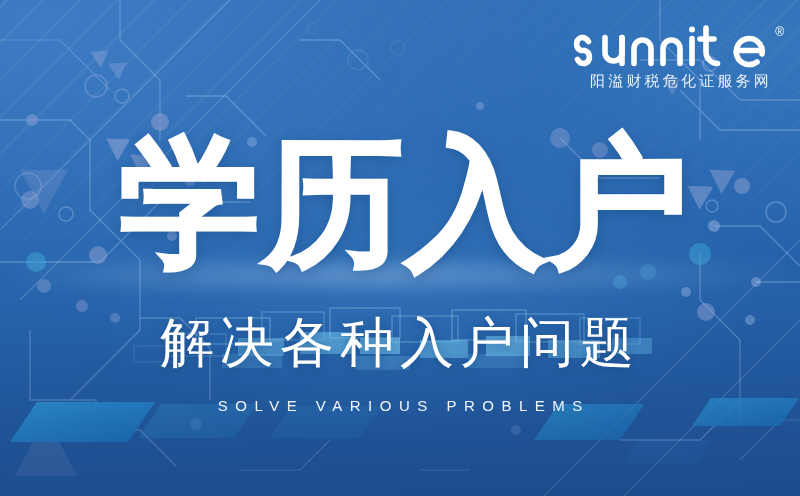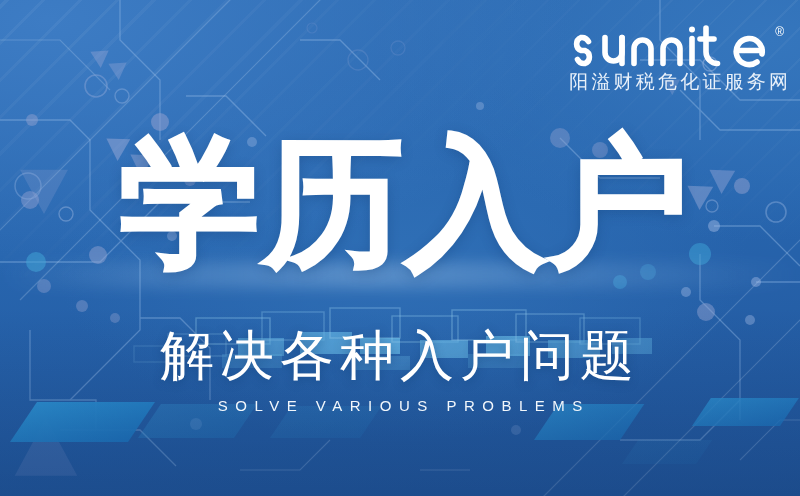--- a/index.html
+++ b/index.html
@@ -58,21 +58,21 @@
     position:absolute;left:0;right:0;top:128px;text-align:center;
     font-size:140px;line-height:150px;font-weight:700;color:#ffffff;
     letter-spacing:3px;
     font-family:"DejaVu Sans","Liberation Sans",sans-serif;
     -webkit-text-stroke:3px #ffffff;
     text-shadow:0 3px 14px rgba(10,45,95,0.30);
     white-space:nowrap;
     margin-left:12px;
   }
   #subtitle-cn{
-    position:absolute;left:0;right:0;top:326px;text-align:center;
+    position:absolute;left:0;right:0;top:313px;text-align:center;
     font-size:54px;line-height:60px;font-weight:400;color:#ffffff;
     letter-spacing:6px;
     font-family:"DejaVu Sans","Liberation Sans",sans-serif;
     text-shadow:0 2px 10px rgba(10,45,95,0.35);
     white-space:nowrap;
   }
   #subtitle-en{
     position:absolute;left:0;right:0;top:393px;text-align:center;
     font-size:15px;line-height:26px;font-weight:400;color:#f2f7fc;
     letter-spacing:7.5px;text-indent:7.5px;
@@ -81,21 +81,21 @@
 
   
   #logo{position:absolute;left:566px;top:24px;width:220px;height:72px;}
   #logo-mark{position:absolute;left:0;top:0;width:206px;height:44px;}
   #logo-reg{
     position:absolute;right:2px;top:2px;color:#ffffff;font-size:12px;line-height:12px;
     font-family:"Liberation Sans",sans-serif;
   }
   #logo-cn{
     position:absolute;left:0;top:48px;width:206px;text-align:right;
-    color:#e9f1fa;font-size:19px;line-height:19px;letter-spacing:3.2px;text-indent:3.2px;
+    color:#e9f1fa;font-size:15px;line-height:19px;letter-spacing:3.2px;text-indent:3.2px;
     font-family:"DejaVu Sans","Liberation Sans",sans-serif;white-space:nowrap;
   }
 </style>
 </head>
 <body>
 
 <div id="banner">
 
   <div class="layer" id="bg-base"></div>
   <div class="layer" id="bg-stripes"></div>

